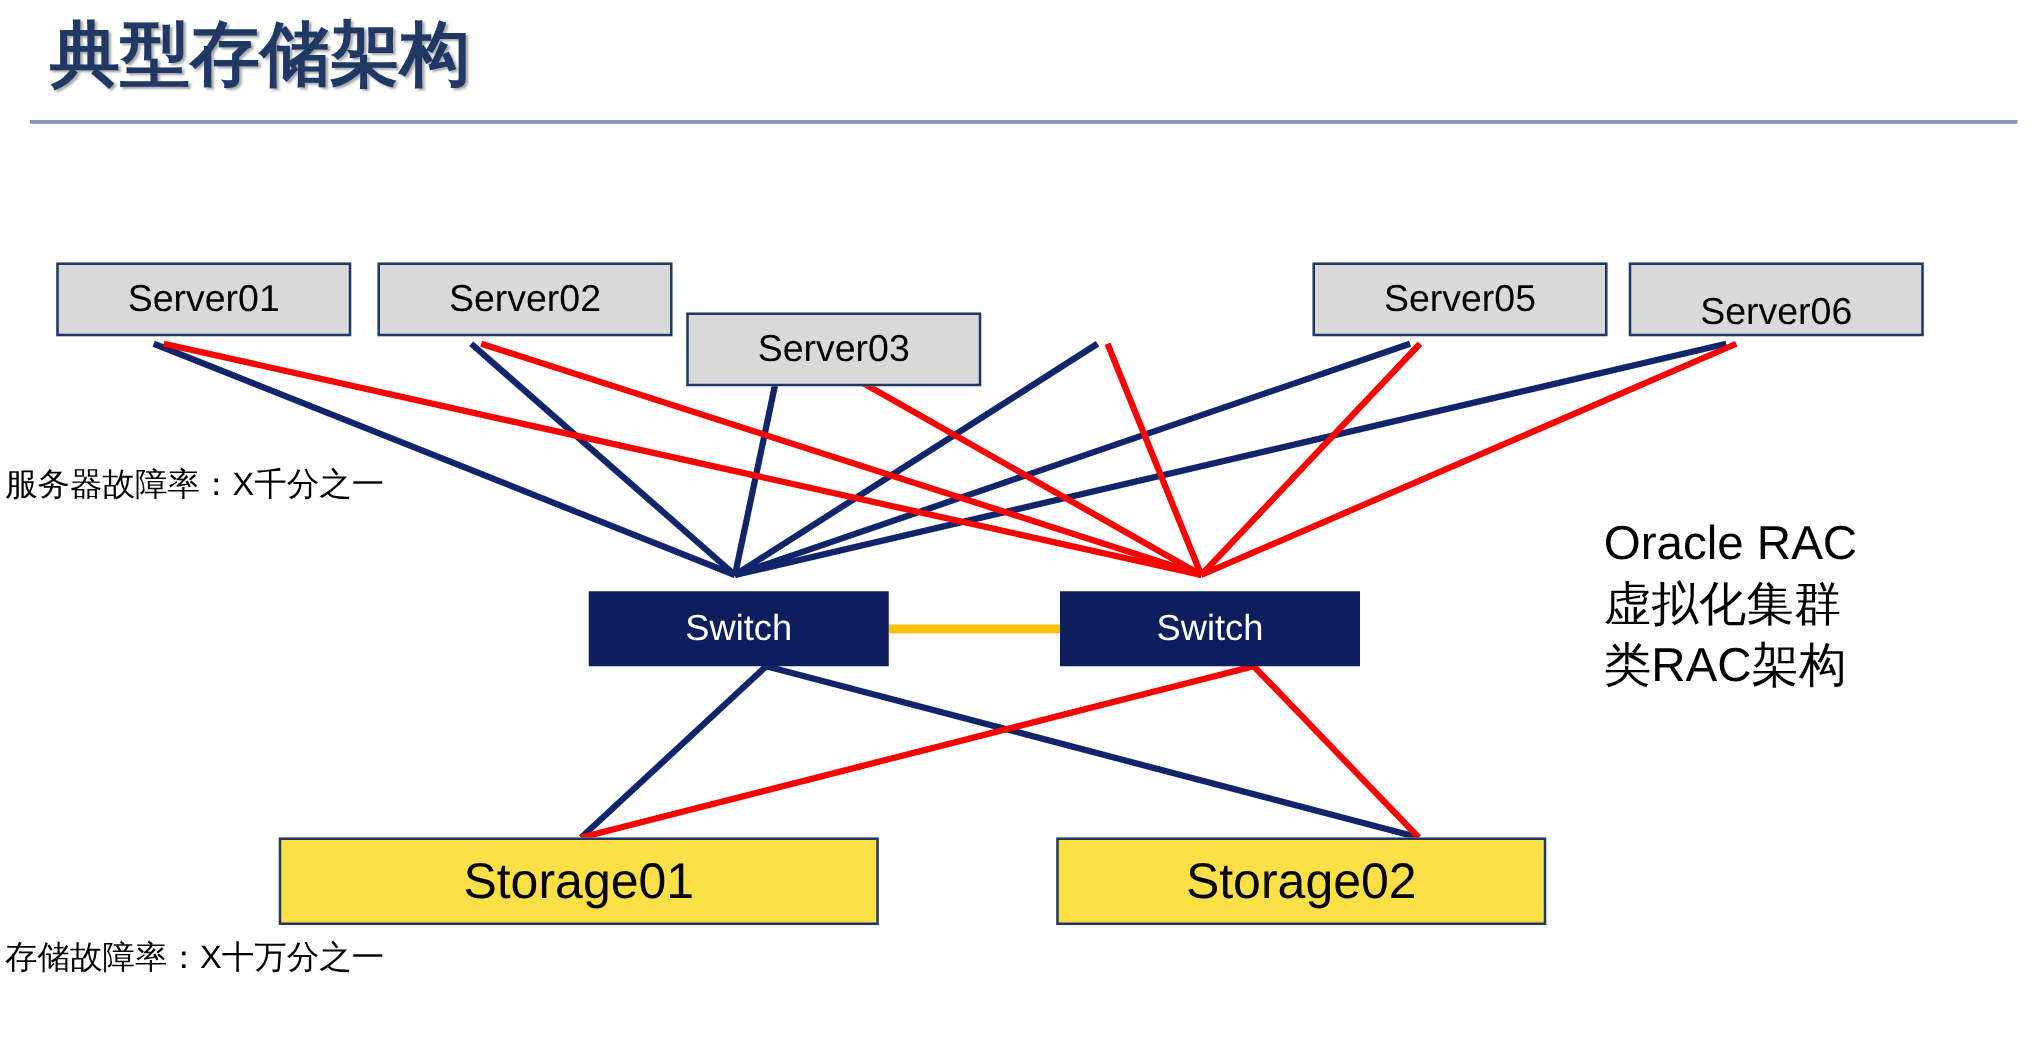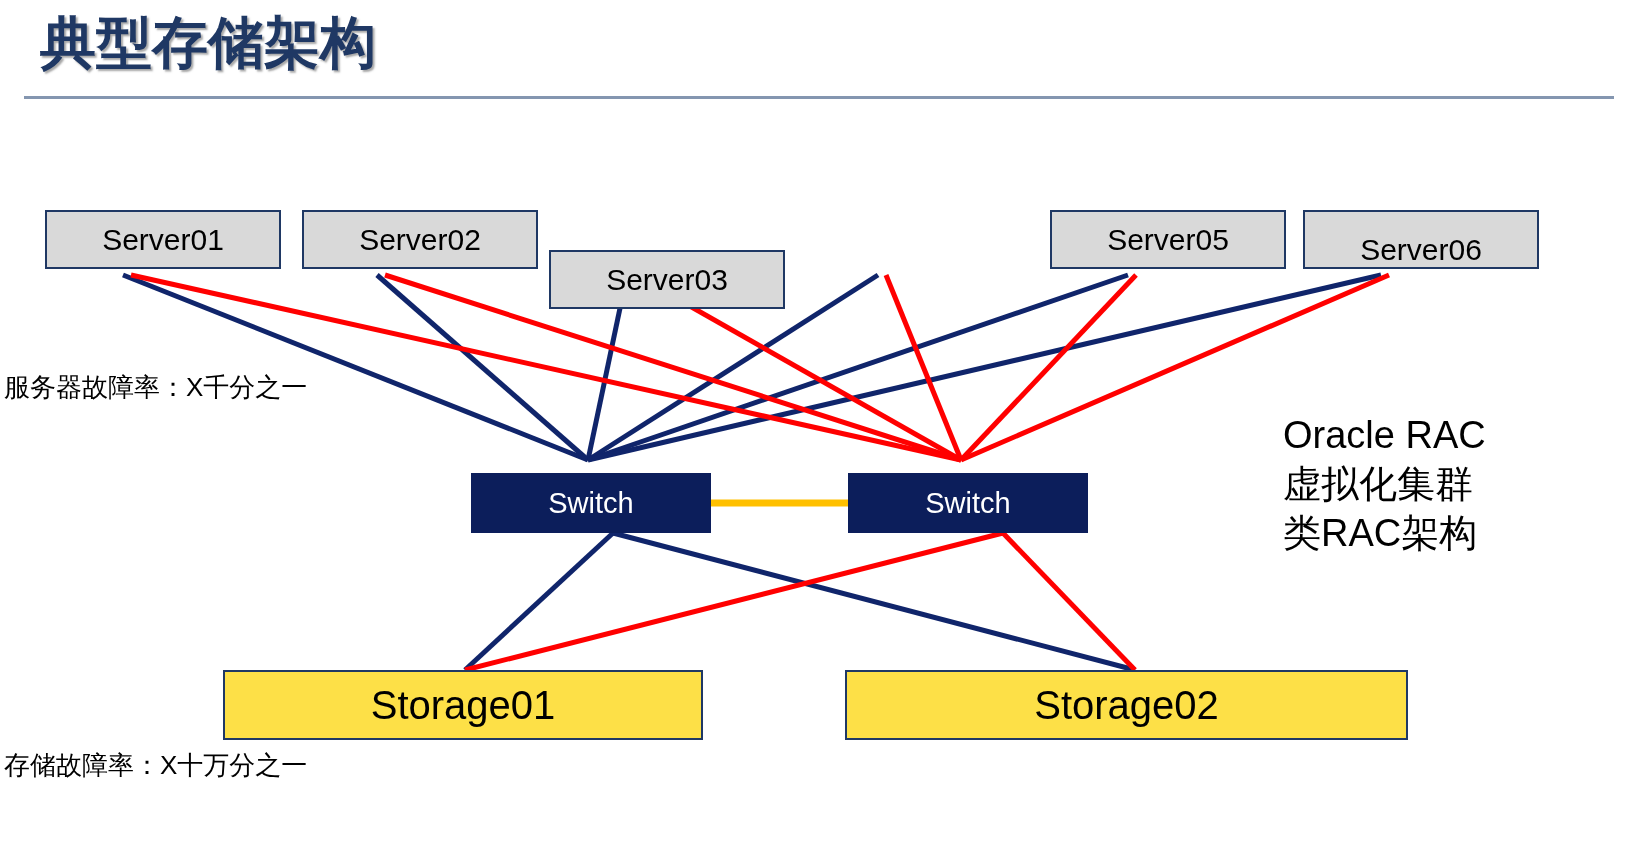--- a/index.html
+++ b/index.html
@@ -168,21 +168,21 @@
   <div class="node switch-node" style="left:471px;">
     <span>Switch</span>
   </div>
   <div class="node switch-node" style="left:848px;">
     <span>Switch</span>
   </div>
 
   <div class="node storage-node" style="left:223px;width:480px;">
     <span>Storage01</span>
   </div>
-  <div class="node storage-node" style="left:845px;width:563px;">
+  <div class="node storage-node" style="left:845px;width:392px;">
     <span>Storage02</span>
   </div>
 
   <div class="note" id="note-server-rate">服务器故障率：X千分之一</div>
   <div class="note" id="note-storage-rate">存储故障率：X十万分之一</div>
 
   <div id="cluster-note">
     <div>Oracle RAC</div>
     <div>虚拟化集群</div>
     <div>类RAC架构</div>

